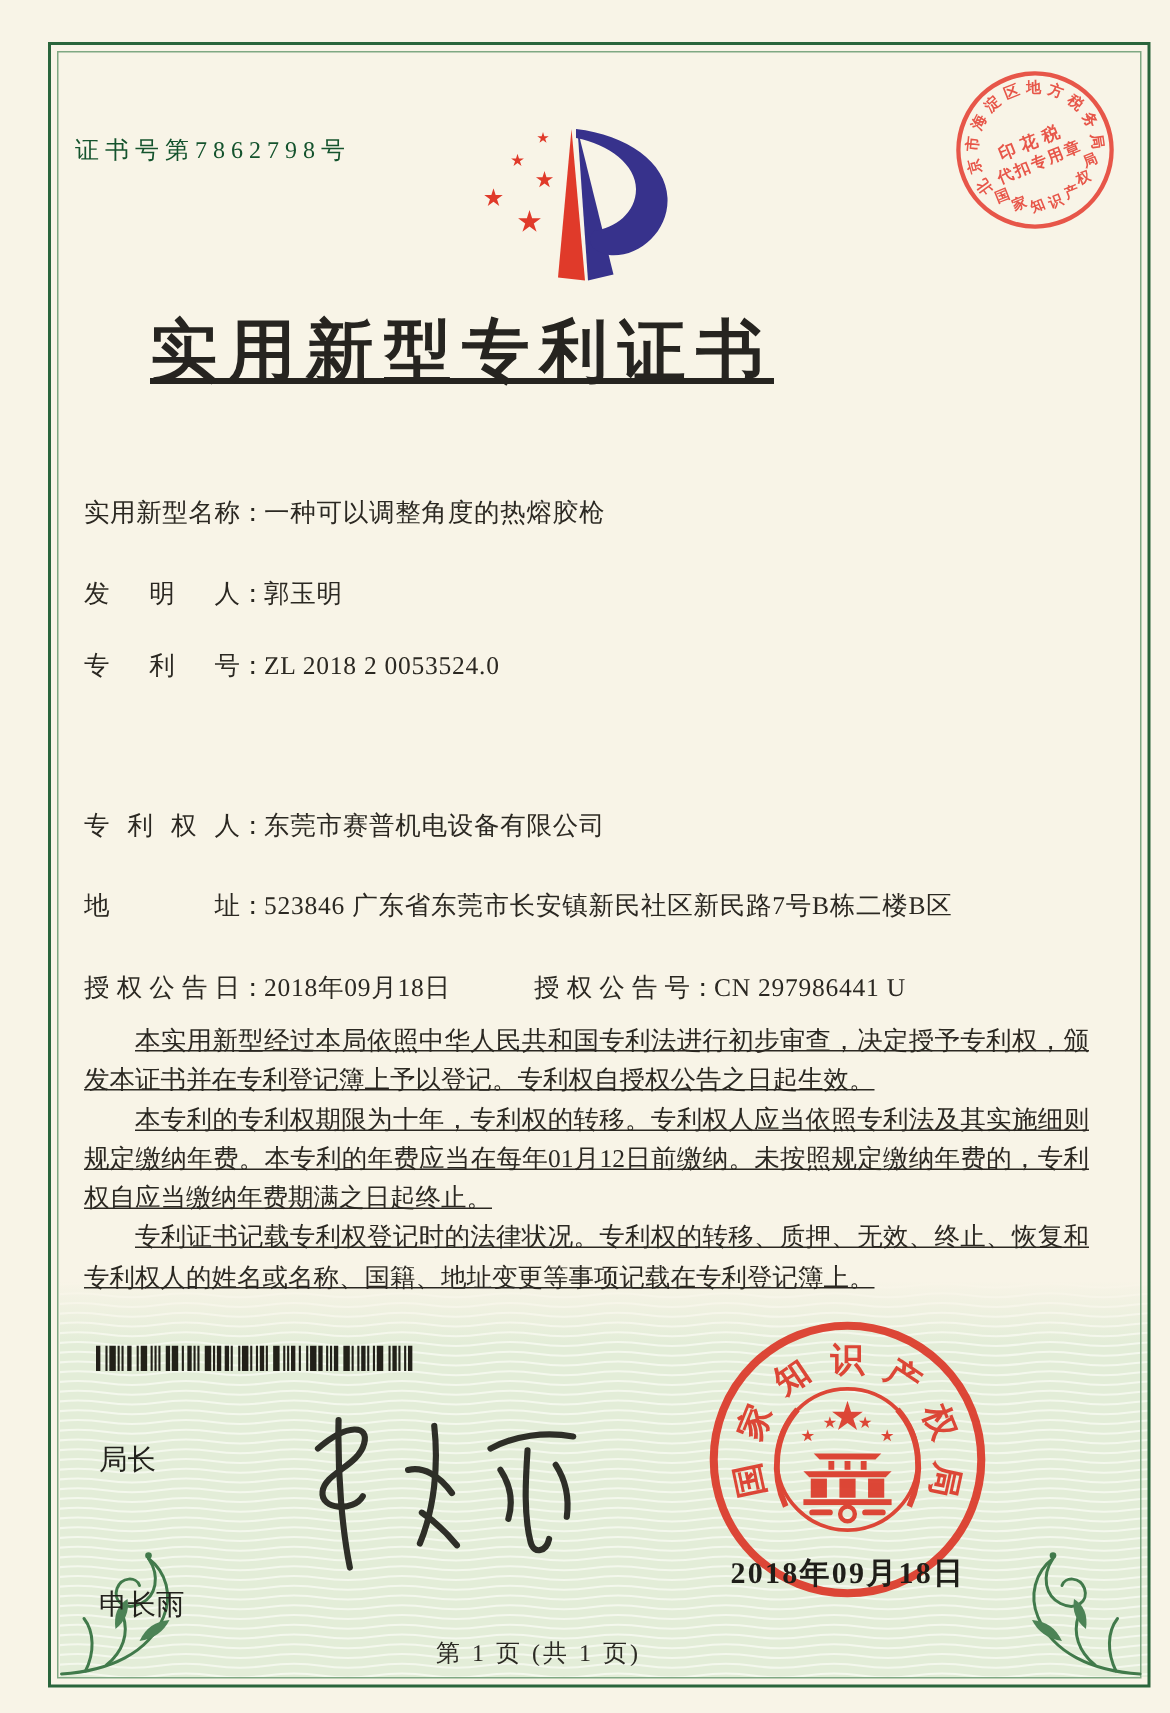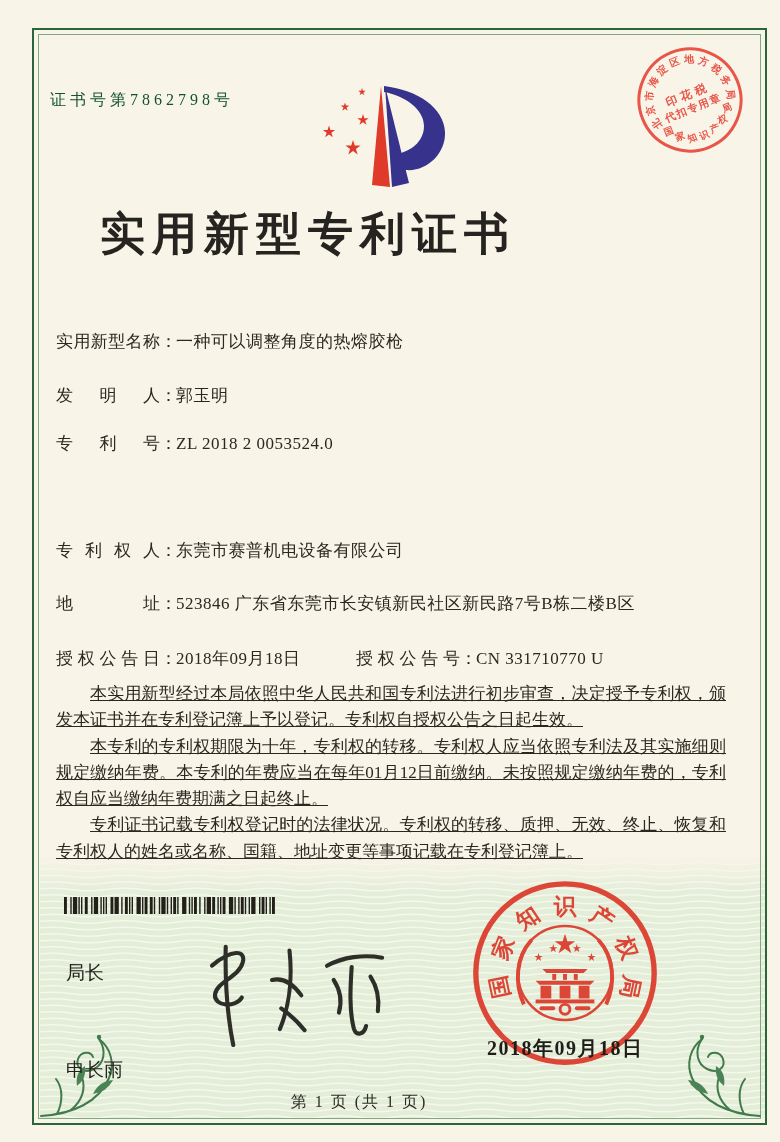--- a/index.html
+++ b/index.html
@@ -18,21 +18,21 @@
   .wave-fade{position:absolute;left:0;top:0;right:0;height:42px;
              background:linear-gradient(#f8f4e7,rgba(248,244,231,0));}
 
   .cert-no{position:absolute;left:50px;top:90px;font-size:16px;letter-spacing:4px;color:#14532d;}
 
   .logo{position:absolute;left:318px;top:80px;width:140px;height:115px;}
 
   .tax-stamp{position:absolute;left:630px;top:40px;width:120px;height:120px;opacity:.92;}
 
   .title{position:absolute;left:0;top:204px;width:616px;text-align:center;
-         font-size:45px;font-weight:bold;letter-spacing:7px;color:#262420;}
+         font-size:45px;font-weight:bold;letter-spacing:7px;color:#262420;text-decoration:underline;}
 
   .frow{position:absolute;left:56px;width:680px;font-size:17px;line-height:28px;color:#2b2822;}
   .flabel{display:inline-block;width:104px;text-align:justify;text-align-last:justify;
           text-justify:inter-character;vertical-align:top;}
   .colon{display:inline-block;width:16px;vertical-align:top;}
   .fvalue{vertical-align:top;letter-spacing:.5px;}
   .fvalue.addr{display:inline-block;width:505px;}
   .pair2{position:absolute;left:300px;top:0;}
 
   .paras{position:absolute;left:56px;top:681px;width:670px;font-size:17px;
@@ -207,21 +207,21 @@
   </div>
   <div class="frow" style="top:537px">
     <span class="flabel">专利权人</span><span class="colon">：</span><span class="fvalue">东莞市赛普机电设备有限公司</span>
   </div>
   <div class="frow" style="top:590px">
     <span class="flabel">地址</span><span class="colon">：</span><span class="fvalue addr">523846 广东省东莞市长安镇新民社区新民路7号B栋二楼B区</span>
   </div>
   <div class="frow" style="top:645px">
     <span class="flabel">授权公告日</span><span class="colon">：</span><span class="fvalue">2018年09月18日</span>
     <span class="pair2">
-      <span class="flabel">授权公告号</span><span class="colon">：</span><span class="fvalue">CN 331710770 U</span>
+      <span class="flabel">授权公告号</span><span class="colon">：</span><span class="fvalue">CN 297986441 U</span>
     </span>
   </div>
 
   <div class="paras">
     <p>本实用新型经过本局依照中华人民共和国专利法进行初步审查，决定授予专利权，颁发本证书并在专利登记簿上予以登记。专利权自授权公告之日起生效。</p>
     <p>本专利的专利权期限为十年，专利权的转移。专利权人应当依照专利法及其实施细则规定缴纳年费。本专利的年费应当在每年01月12日前缴纳。未按照规定缴纳年费的，专利权自应当缴纳年费期满之日起终止。</p>
     <p>专利证书记载专利权登记时的法律状况。专利权的转移、质押、无效、终止、恢复和专利权人的姓名或名称、国籍、地址变更等事项记载在专利登记簿上。</p>
   </div>
 
   <svg class="barcode" id="barcodeSvg" viewBox="0 0 222 17">

